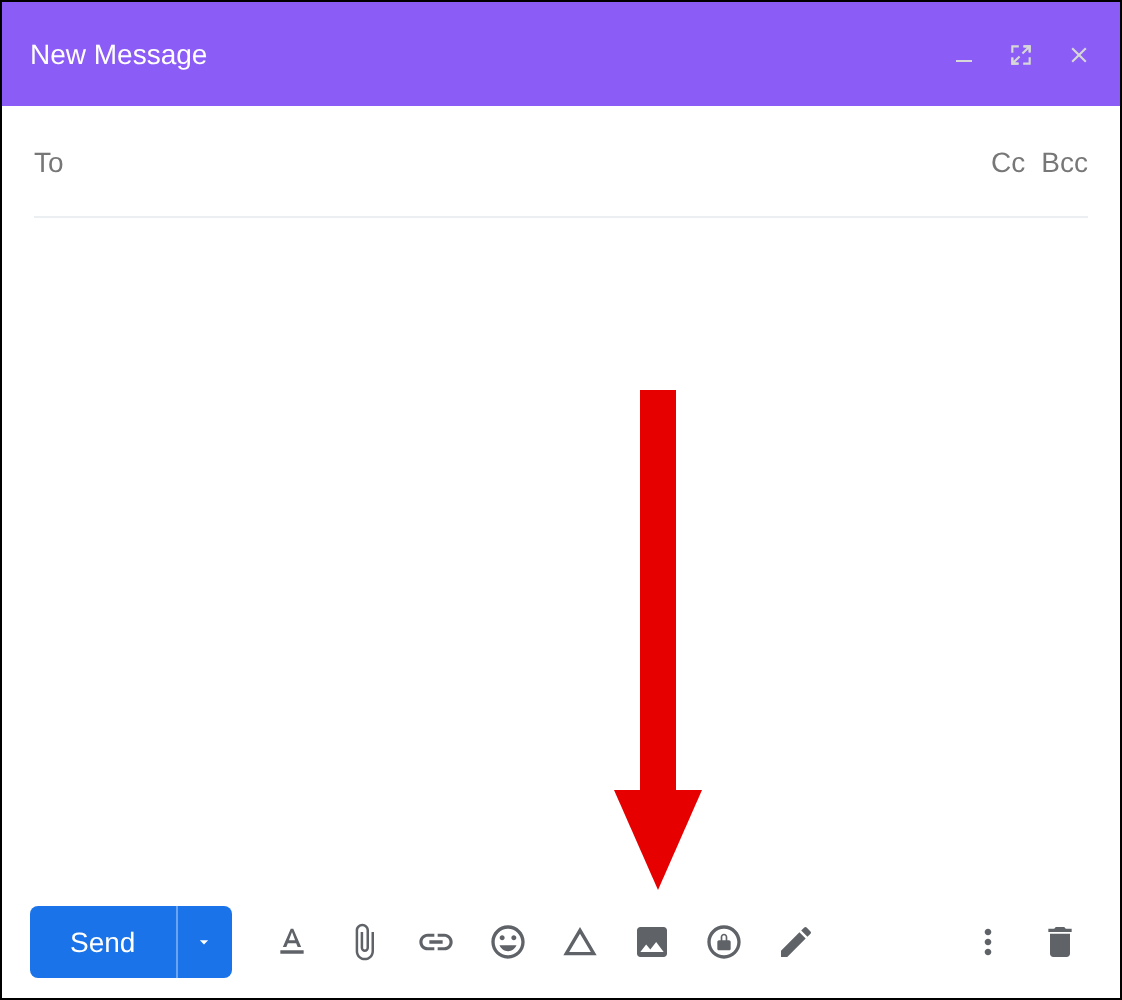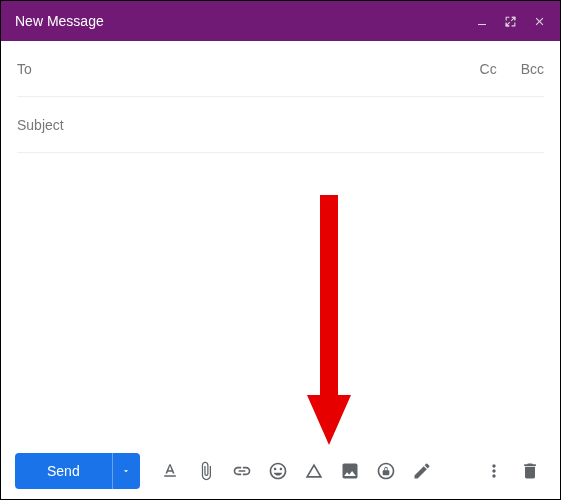--- a/index.html
+++ b/index.html
@@ -2,44 +2,44 @@
 <html><head>
 <meta charset="utf-8">
 <style>
   * { box-sizing: border-box; margin: 0; padding: 0; }
   html, body { width: 561px; height: 500px; font-family: Arial, Helvetica, sans-serif; }
   .window {
     width: 561px; height: 500px; border: 1px solid #000; background: #fff;
     display: flex; flex-direction: column;
   }
   .titlebar {
-    background: #701a75; color: #fff; height: 40px;
+    background: #8b5cf6; color: #fff; height: 52px;
     display: flex; align-items: center; padding: 0 14px;
     font-size: 14px; justify-content: space-between;
   }
   .title-text { font-weight: 500; }
   .title-controls { display: flex; align-items: center; gap: 16px; }
   .title-controls svg { fill: #d7d7d7; }
   .title-controls .ctrl { cursor: pointer; display:flex; align-items:center; }
   .fields { padding: 0 16px; }
   .field-row {
     display: flex; align-items: center; height: 56px;
     border-bottom: 1px solid #eceff1; font-size: 14px; color: #777;
   }
   .field-row .placeholder { flex: 1; color: #777; }
-  .ccbcc { display: flex; gap: 24px; color: #777; font-size: 14px; }
+  .ccbcc { display: flex; gap: 8px; color: #777; font-size: 14px; }
   .body-area { flex: 1; }
   .toolbar {
     height: 56px; display: flex; align-items: center; padding: 0 14px;
     gap: 4px;
   }
   .send-group { display: flex; }
   .send-btn {
     background: #1a73e8; color: #fff; border: none;
-    height: 36px; padding: 0 32px; font-size: 14px; font-weight: 500;
+    height: 36px; padding: 0 20px; font-size: 14px; font-weight: 500;
     border-top-left-radius: 4px; border-bottom-left-radius: 4px;
     cursor: pointer;
   }
   .send-more {
     background: #1a73e8; color: #fff; border: none;
     border-left: 1px solid rgba(255,255,255,0.35);
     height: 36px; width: 28px;
     border-top-right-radius: 4px; border-bottom-right-radius: 4px;
     cursor: pointer; display:flex; align-items:center; justify-content:center;
   }
@@ -97,23 +97,20 @@
     </div>
   </div>
 
   <div class="fields">
     <div class="field-row">
       <span class="placeholder">To</span>
       <div class="ccbcc">
         <span>Cc</span>
         <span>Bcc</span>
       </div>
-    </div>
-    <div class="field-row">
-      <span class="placeholder">Subject</span>
     </div>
   </div>
 
   <div class="body-area"></div>
 
   <div class="toolbar">
     <div class="send-group">
       <button class="send-btn">Send</button>
       <button class="send-more">
         <svg width="10" height="10" viewBox="0 0 24 24">

